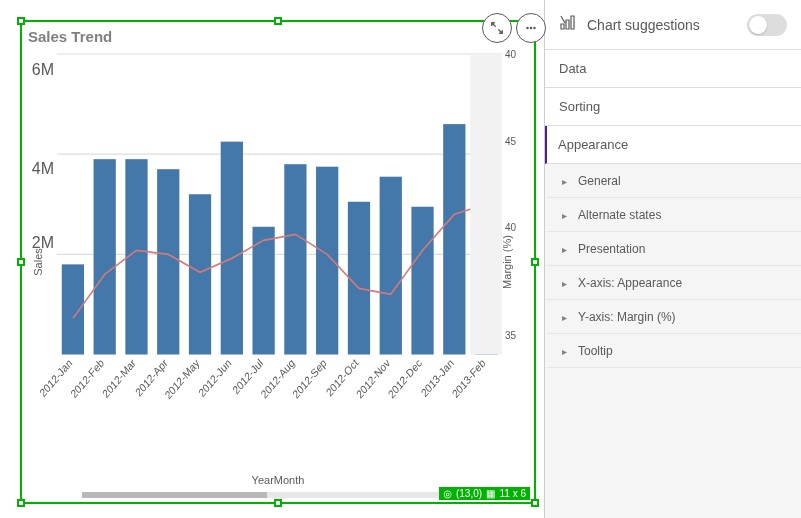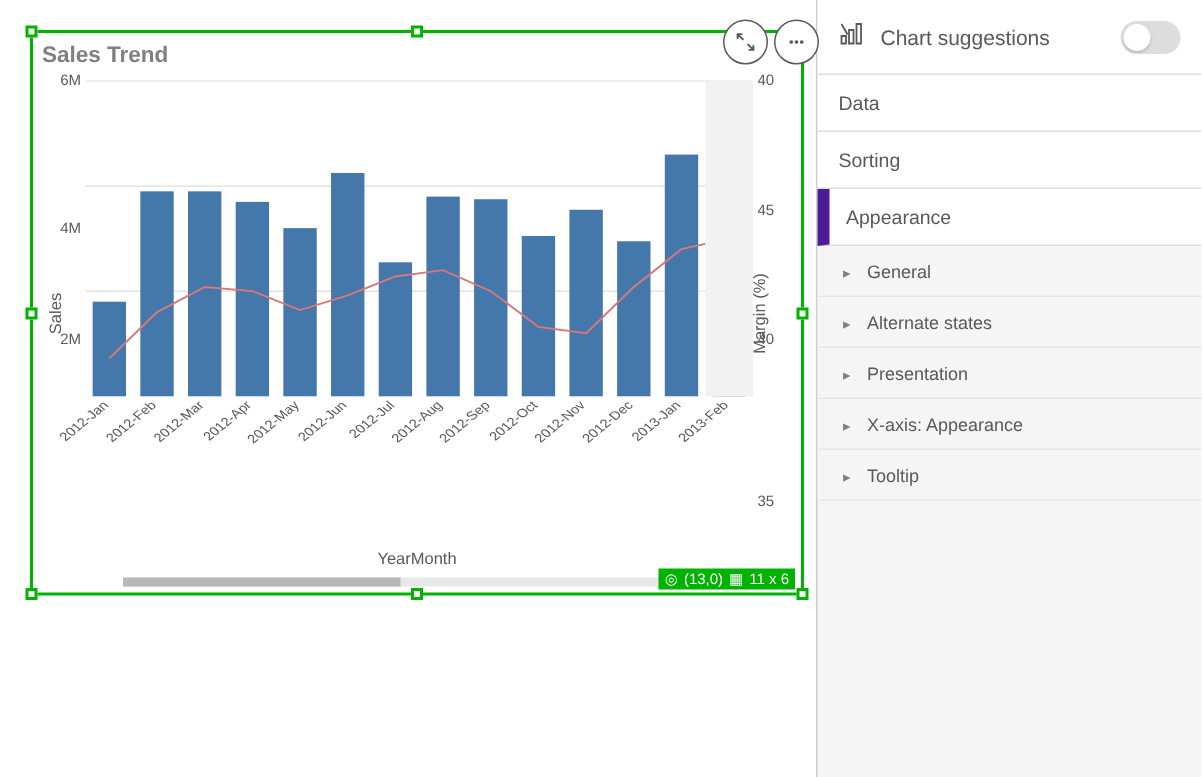--- a/index.html
+++ b/index.html
@@ -1,18 +1,18 @@
 <!DOCTYPE html>
 <html><head>
 <meta charset="utf-8">
 <style>
   * { box-sizing: border-box; margin: 0; padding: 0; }
   body { font-family: Arial, Helvetica, sans-serif; font-size: 13px; color: #595959; width: 801px; height: 518px; display: flex; background: #fff; }
   .left-pane { flex: 1; padding: 20px 8px 8px 20px; position: relative; }
-  .chart-frame { position: relative; width: 516px; height: 377px; border: 2px solid #00b300; background: #fff; }
+  .chart-frame { position: relative; width: 516px; height: 484px; border: 2px solid #00b300; background: #fff; }
   .handle { position: absolute; width: 8px; height: 8px; background: #fff; border: 2px solid #00b300; }
   .h-tl { top: -5px; left: -5px; }
   .h-tr { top: -5px; right: -5px; }
   .h-bl { bottom: -5px; left: -5px; }
   .h-br { bottom: -5px; right: -5px; }
   .h-tm { top: -5px; left: 50%; transform: translateX(-50%); }
   .h-bm { bottom: -5px; left: 50%; transform: translateX(-50%); }
   .h-ml { left: -5px; top: 50%; transform: translateY(-50%); }
   .h-mr { right: -5px; top: 50%; transform: translateY(-50%); }
   .chart-title { position: absolute; top: 6px; left: 6px; font-weight: bold; color: #808080; font-size: 15px; }
@@ -20,34 +20,34 @@
   .circle-btn { width: 30px; height: 30px; border-radius: 50%; border: 1.5px solid #595959; background: #fff; display: flex; align-items: center; justify-content: center; cursor: pointer; font-size: 14px; color: #595959; }
   .circle-btn svg { width: 14px; height: 14px; }
   .plot-area { position: absolute; top: 32px; left: 35px; right: 32px; bottom: 92px; }
   .plot-area svg { width: 100%; height: 100%; overflow: visible; }
   .y-label-left { position: absolute; left: 2px; top: 50%; transform: translateY(-50%) rotate(-90deg); transform-origin: center; font-size: 11px; color: #595959; }
   .y-label-right { position: absolute; right: 0px; top: 50%; transform: translateY(-50%) rotate(-90deg); transform-origin: center; font-size: 11px; color: #595959; }
   .x-label { position: absolute; bottom: 16px; left: 50%; transform: translateX(-50%); font-size: 11px; color: #595959; text-align: center; }
   .x-scrollbar { position: absolute; bottom: 4px; left: 60px; right: 40px; height: 6px; background: #e8e8e8; }
   .x-scrollbar-thumb { position: absolute; left: 0; width: 45%; height: 100%; background: #b8b8b8; }
   .size-indicator { position: absolute; bottom: 2px; right: 4px; background: #00b300; color: #fff; font-size: 10px; padding: 1px 4px; display: flex; align-items: center; gap: 4px; }
-  .axis-tick-left { position: absolute; font-size: 10px; color: #595959; right: calc(100% + 3px); transform: translateY(-50%); white-space: nowrap; }
+  .axis-tick-left { position: absolute; font-size: 16px; color: #595959; right: calc(100% + 3px); transform: translateY(-50%); white-space: nowrap; margin-top: 16px; }
   .axis-tick-right { position: absolute; font-size: 10px; color: #595959; left: calc(100% + 3px); transform: translateY(-50%); white-space: nowrap; }
   .x-tick-label { font-size: 10px; fill: #595959; }
   .gridline { stroke: #ddd; stroke-width: 1; }
   .bar { fill: #4477aa; }
   .line { stroke: #d47a7a; stroke-width: 1.5; fill: none; }
 
   .right-pane { width: 258px; border-left: 1px solid #ccc; background: #f5f5f5; display: flex; flex-direction: column; }
   .panel-header { height: 50px; display: flex; align-items: center; padding: 0 14px; font-size: 14px; background: #fff; border-bottom: 1px solid #ddd; gap: 10px; }
   .chart-sugg-icon svg { width: 18px; height: 18px; }
   .toggle { margin-left: auto; width: 40px; height: 22px; border-radius: 11px; background: #ddd; position: relative; }
   .toggle-knob { position: absolute; left: 2px; top: 2px; width: 18px; height: 18px; border-radius: 50%; background: #fff; box-shadow: 0 1px 2px rgba(0,0,0,.2); }
   .panel-item { height: 38px; display: flex; align-items: center; padding: 0 14px; border-bottom: 1px solid #ddd; background: #fff; cursor: pointer; font-size: 13px; color: #595959; }
-  .panel-item.active { border-left: 8px solid #4c1d95; padding-left: 11px; font-weight: normal; }
+  .panel-item.active { border-left: 2px solid #4c1d95; padding-left: 11px; font-weight: normal; }
   .sub-item { height: 34px; display: flex; align-items: center; padding: 0 14px 0 14px; background: #f5f5f5; border-bottom: 1px solid #e5e5e5; cursor: pointer; font-size: 12px; color: #595959; gap: 8px; border-left: 3px solid transparent; }
   .chevron { width: 8px; display: inline-block; }
   .chevron::before { content: "▸"; font-size: 10px; color: #808080; }
 </style>
 </head>
 <body>
 
 <div class="left-pane">
   <div class="chart-frame">
     <div class="handle h-tl"></div>
@@ -168,15 +168,19 @@
   <div class="sub-item">
       <span class="chevron"></span>
       <span>Presentation</span>
     </div>
   <div class="sub-item">
       <span class="chevron"></span>
       <span>X-axis: Appearance</span>
     </div>
   <div class="sub-item">
       <span class="chevron"></span>
+      <span>Y-axis: Margin (%)</span>
+    </div>
+  <div class="sub-item">
+      <span class="chevron"></span>
       <span>Tooltip</span>
     </div>
 </div>
 
 </body></html>

